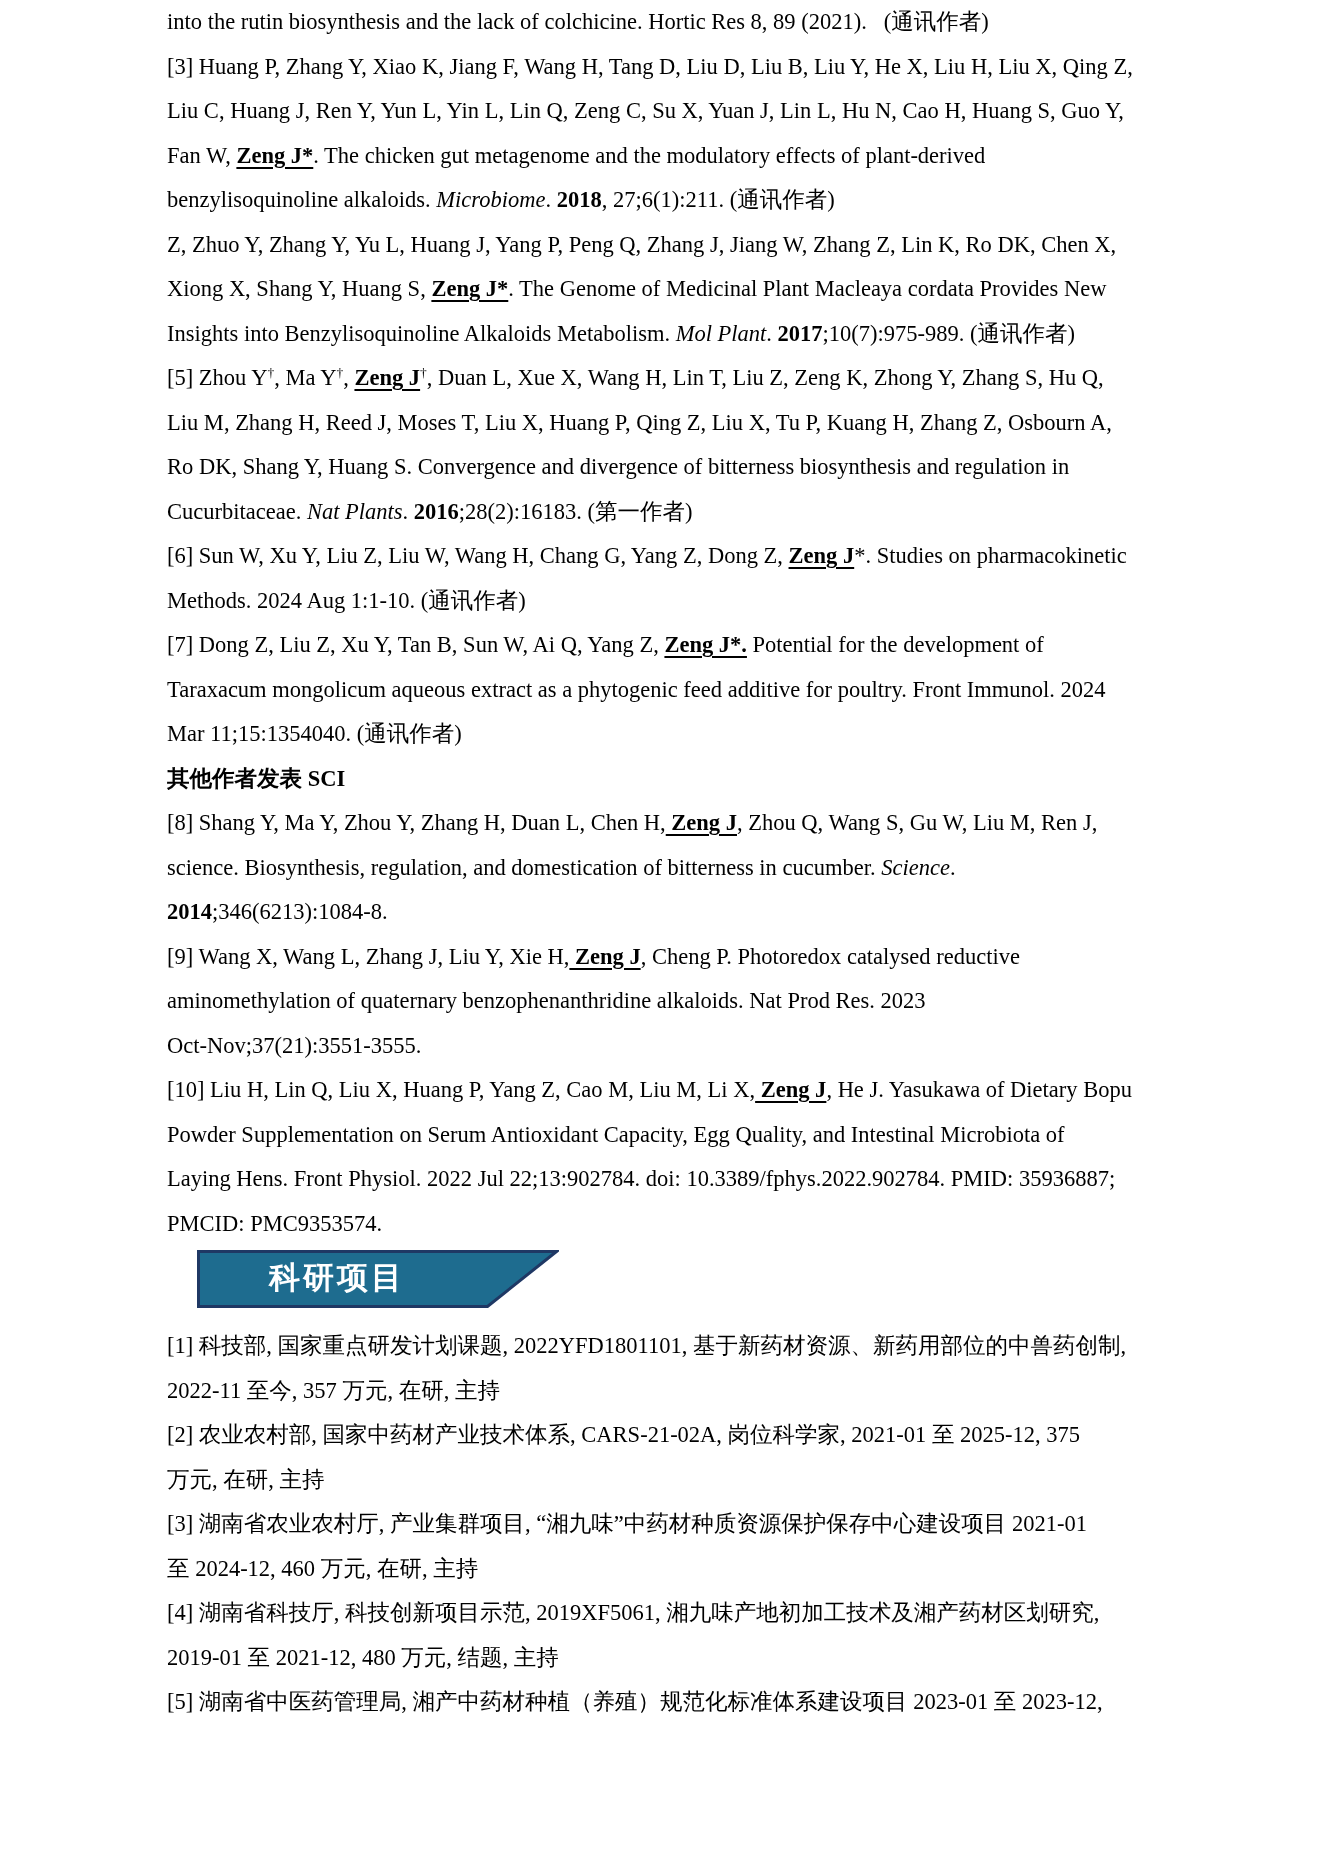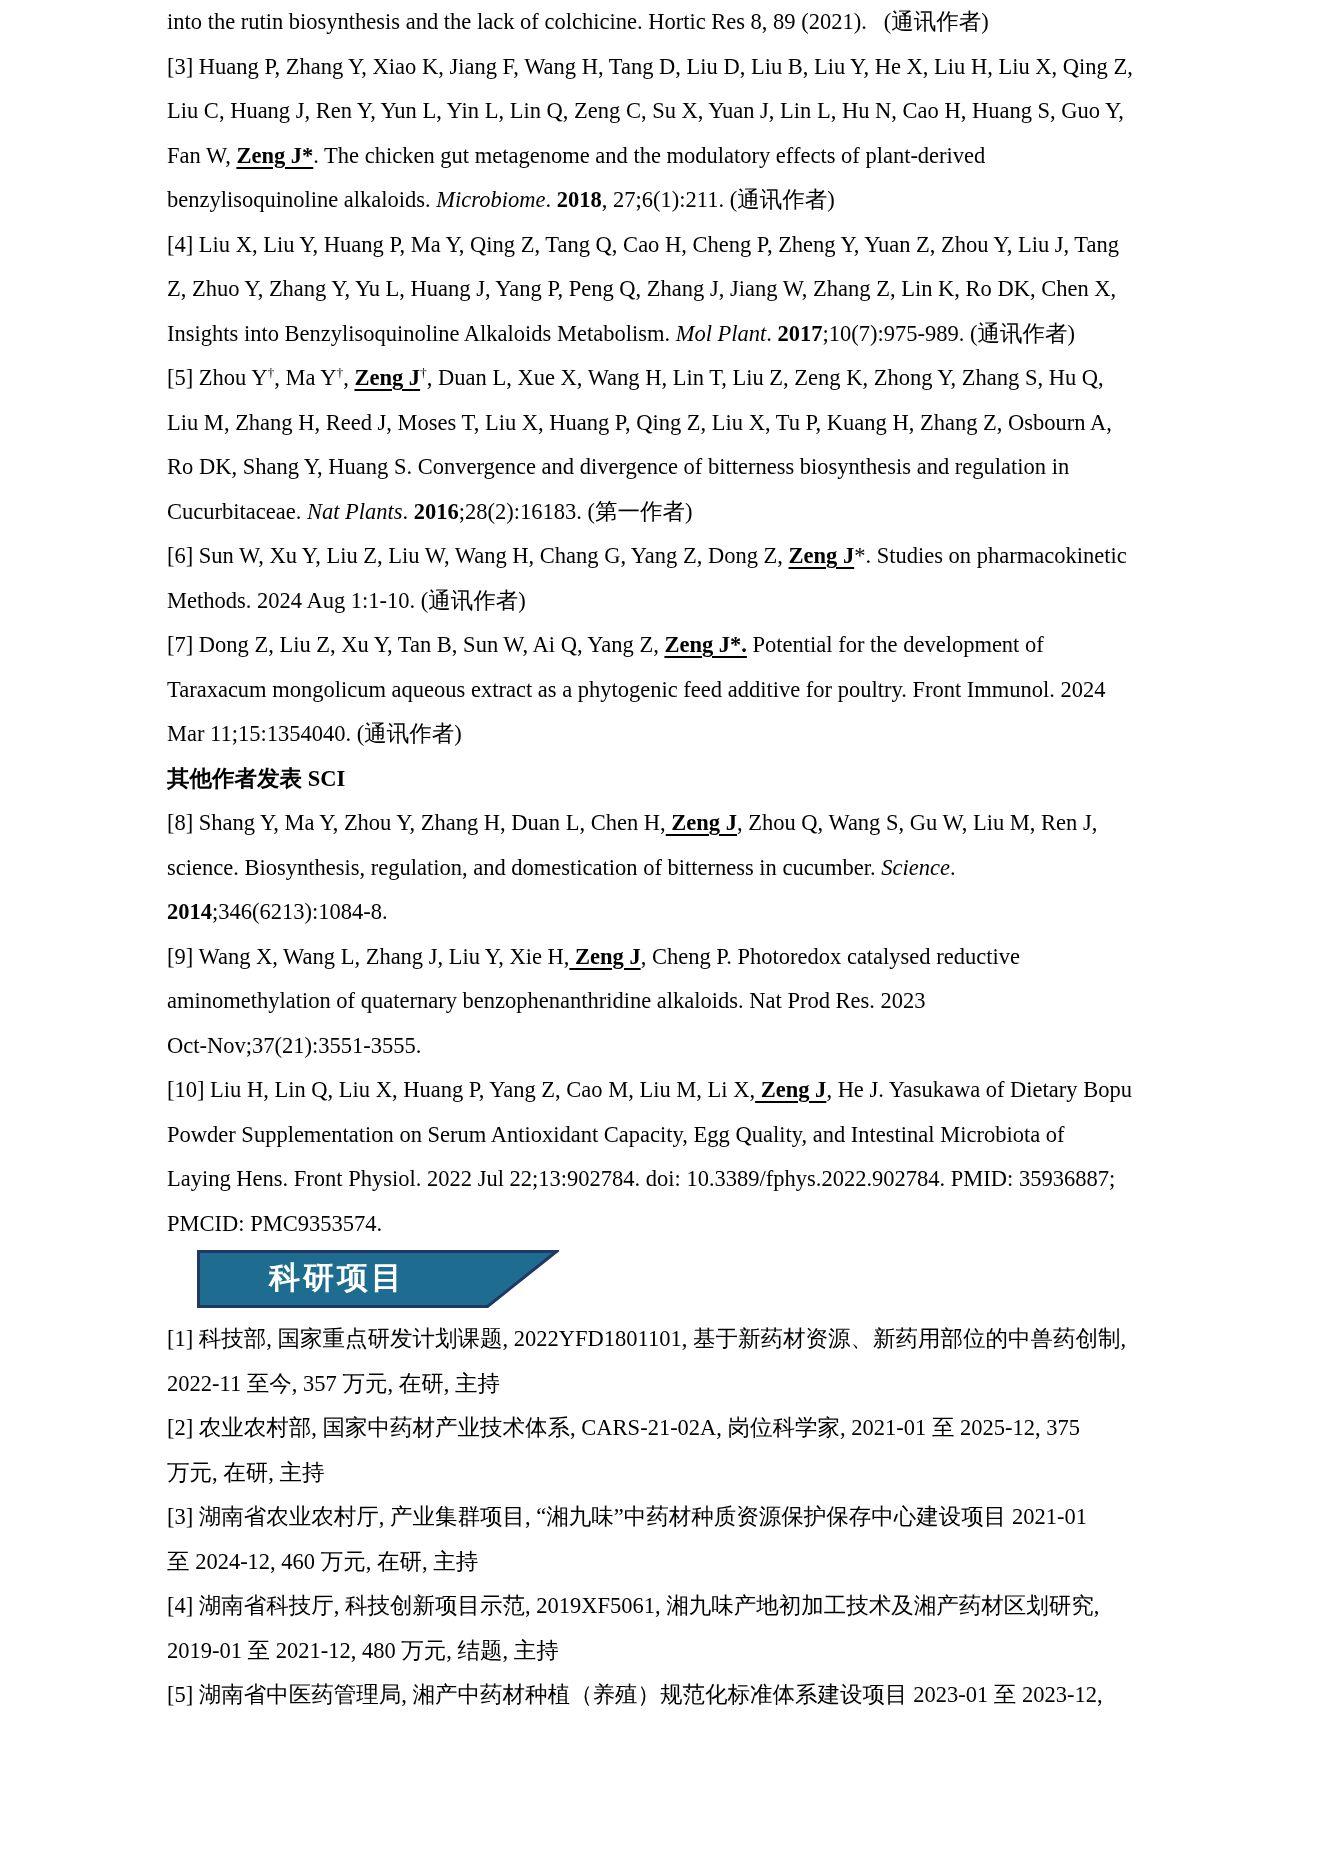--- a/index.html
+++ b/index.html
@@ -23,21 +23,21 @@
   .line .b { font-weight: bold; text-align: center; }
   .line .i { font-style: italic; }
   .line .u { text-decoration: underline; text-decoration-thickness: 2px; text-underline-offset: 4px; }
   .line sup { font-size: 0.6em; line-height: 0; vertical-align: super; }
   .line.heading { font-weight: bold; }
 
   .banner-wrap {
     position: relative;
     width: 362px;
     height: 58px;
-    margin: 4px 0 9px 30px;
+    margin: 4px 0 16px 30px;
   }
   .banner-shape { position: absolute; left: 0; top: 0; display: block; }
   .banner-label {
     position: absolute;
     left: 72px;
     top: 50%;
     transform: translateY(-52%);
     font-family: "Liberation Sans", "DejaVu Sans", sans-serif;
     font-weight: bold;
     font-size: 31px;
@@ -51,22 +51,22 @@
 
 <div class="page">
   <div class="content">
 
     <div id="publications">
         <div class="line"><span>into the rutin biosynthesis and the lack of colchicine. Hortic Res 8, 89 (2021).   (通讯作者)</span></div>
         <div class="line"><span>[3] Huang P, Zhang Y, Xiao K, Jiang F, Wang H, Tang D, Liu D, Liu B, Liu Y, He X, Liu H, Liu X, Qing Z,</span></div>
         <div class="line"><span>Liu C, Huang J, Ren Y, Yun L, Yin L, Lin Q, Zeng C, Su X, Yuan J, Lin L, Hu N, Cao H, Huang S, Guo Y,</span></div>
         <div class="line"><span>Fan W, </span><span class="b u">Zeng J*</span><span>. The chicken gut metagenome and the modulatory effects of plant-derived</span></div>
         <div class="line"><span>benzylisoquinoline alkaloids. </span><span class="i">Microbiome</span><span>. </span><span class="b">2018</span><span>, 27;6(1):211. (通讯作者)</span></div>
-        <div class="line"><span>[4] Liu X, Liu Y, Huang P, Ma Y, Qing Z, Tang Q, Cao H, Cheng P, Zheng Y, Yuan Z, Zhou Y, Liu J, Tang</span></div>
         <div class="line"><span>Z, Zhuo Y, Zhang Y, Yu L, Huang J, Yang P, Peng Q, Zhang J, Jiang W, Zhang Z, Lin K, Ro DK, Chen X,</span></div>
+        <div class="line"><span>Xiong X, Shang Y, Huang S, </span><span class="b u">Zeng J*</span><span>. The Genome of Medicinal Plant Macleaya cordata Provides New</span></div>
         <div class="line"><span>Insights into Benzylisoquinoline Alkaloids Metabolism. </span><span class="i">Mol Plant</span><span>. </span><span class="b">2017</span><span>;10(7):975-989. (通讯作者)</span></div>
         <div class="line"><span>[5] Zhou Y</span><sup>†</sup><span>, Ma Y</span><sup>†</sup><span>, </span><span class="b u">Zeng J</span><sup>†</sup><span>, Duan L, Xue X, Wang H, Lin T, Liu Z, Zeng K, Zhong Y, Zhang S, Hu Q,</span></div>
         <div class="line"><span>Liu M, Zhang H, Reed J, Moses T, Liu X, Huang P, Qing Z, Liu X, Tu P, Kuang H, Zhang Z, Osbourn A,</span></div>
         <div class="line"><span>Ro DK, Shang Y, Huang S. Convergence and divergence of bitterness biosynthesis and regulation in</span></div>
         <div class="line"><span>Cucurbitaceae. </span><span class="i">Nat Plants</span><span>. </span><span class="b">2016</span><span>;28(2):16183. (第一作者)</span></div>
         <div class="line"><span>[6] Sun W, Xu Y, Liu Z, Liu W, Wang H, Chang G, Yang Z, Dong Z, </span><span class="b u">Zeng J</span><span>*. Studies on pharmacokinetic</span></div>
         <div class="line"><span>Methods. 2024 Aug 1:1-10. (通讯作者)</span></div>
         <div class="line"><span>[7] Dong Z, Liu Z, Xu Y, Tan B, Sun W, Ai Q, Yang Z, </span><span class="b u">Zeng J*.</span><span> Potential for the development of</span></div>
         <div class="line"><span>Taraxacum mongolicum aqueous extract as a phytogenic feed additive for poultry. Front Immunol. 2024</span></div>
         <div class="line"><span>Mar 11;15:1354040. (通讯作者)</span></div>

